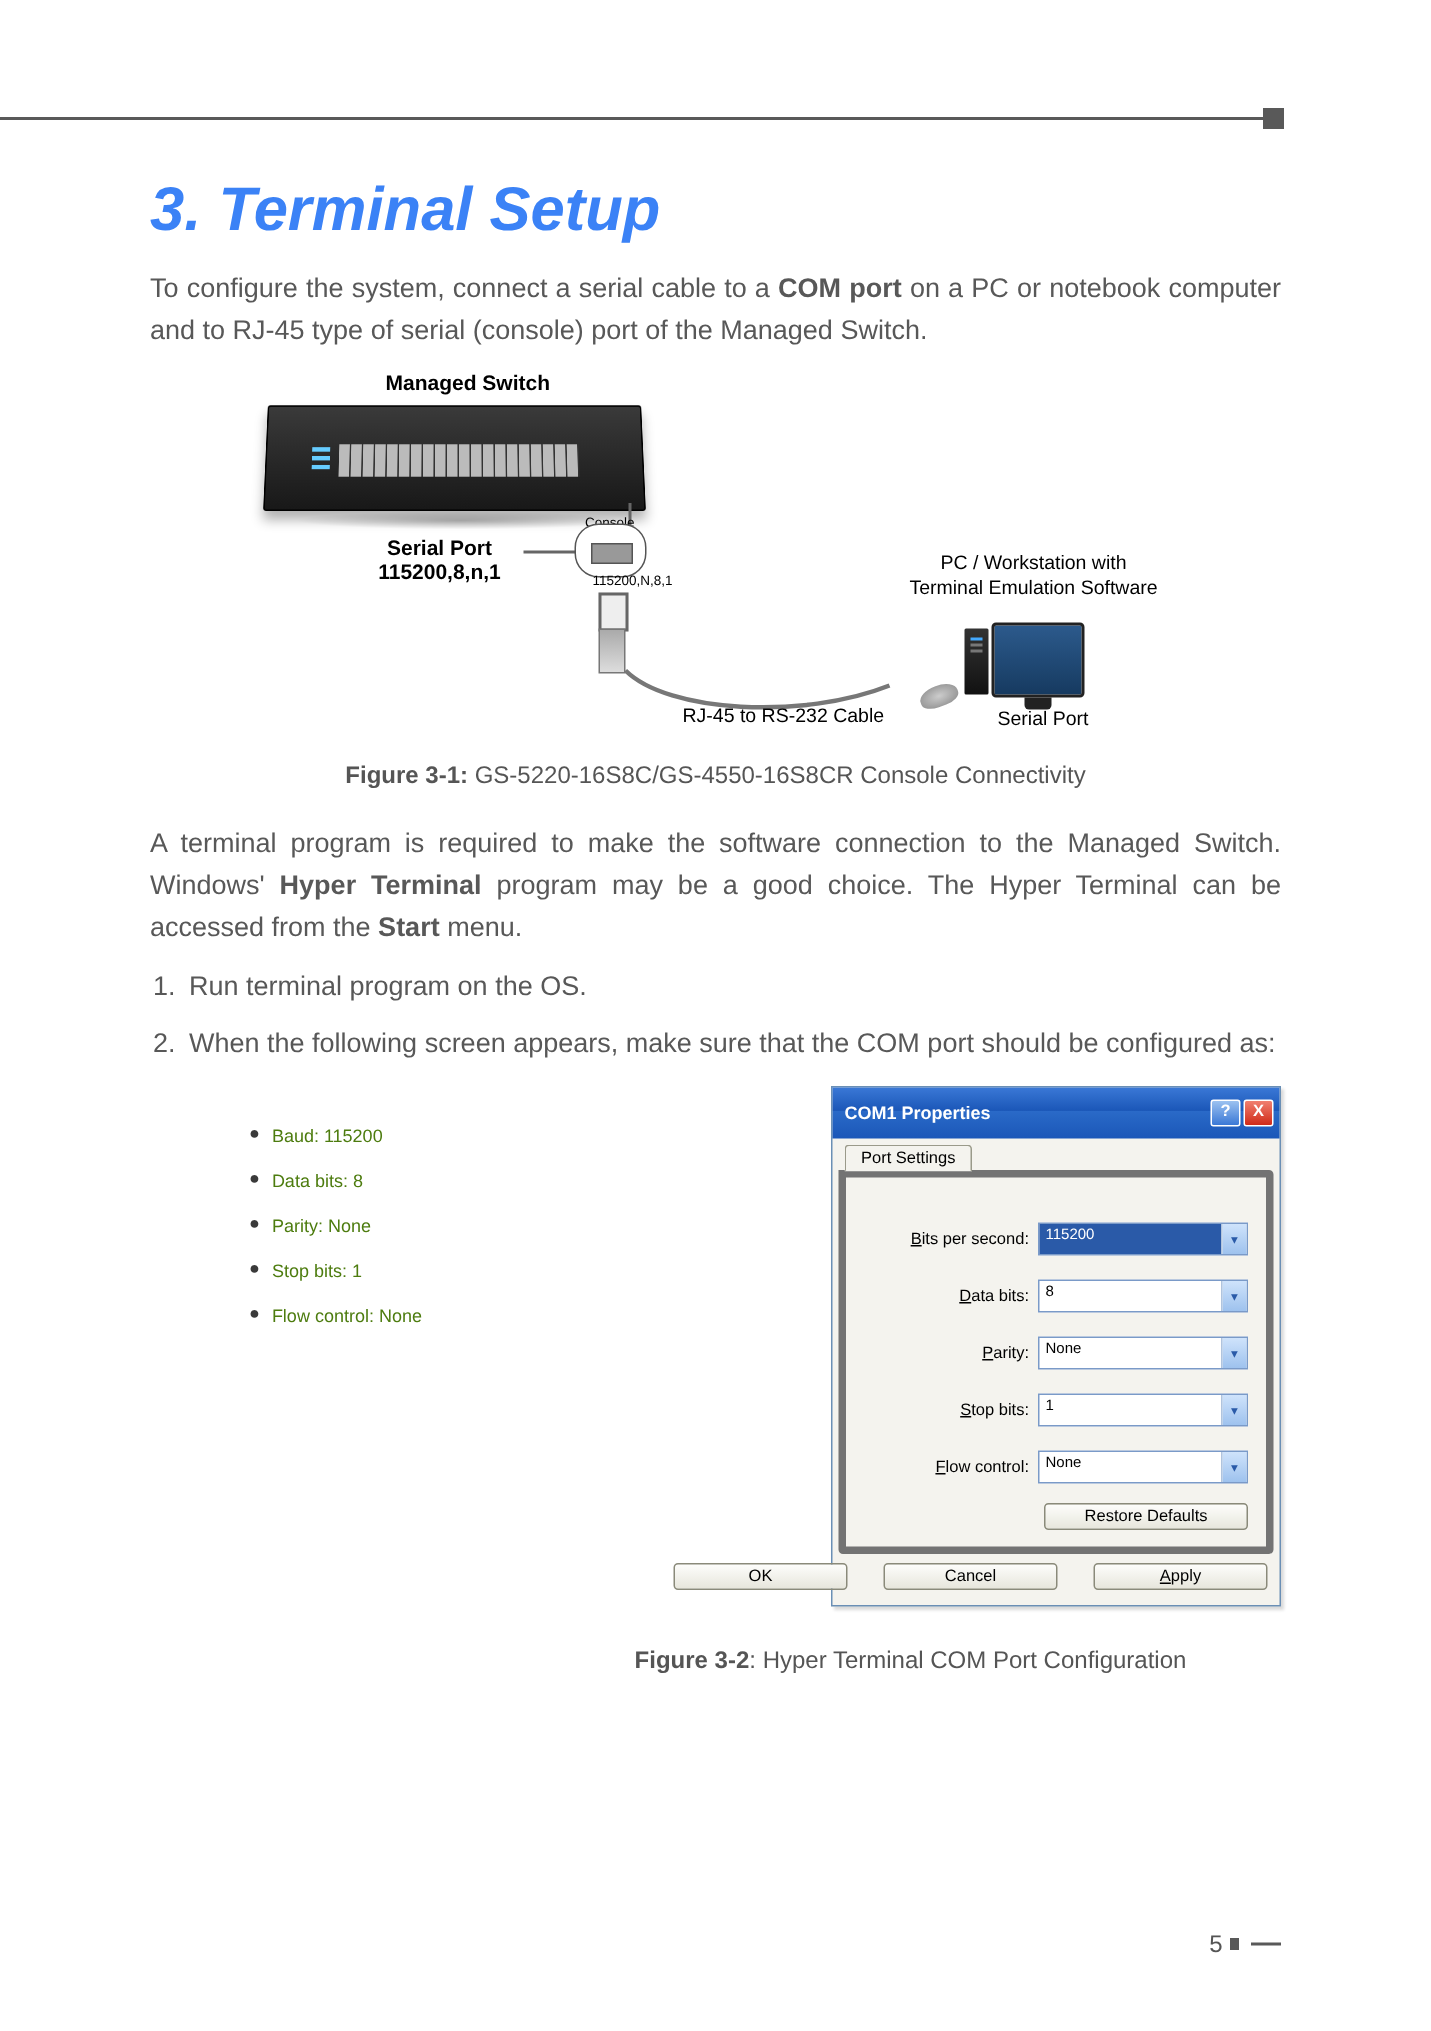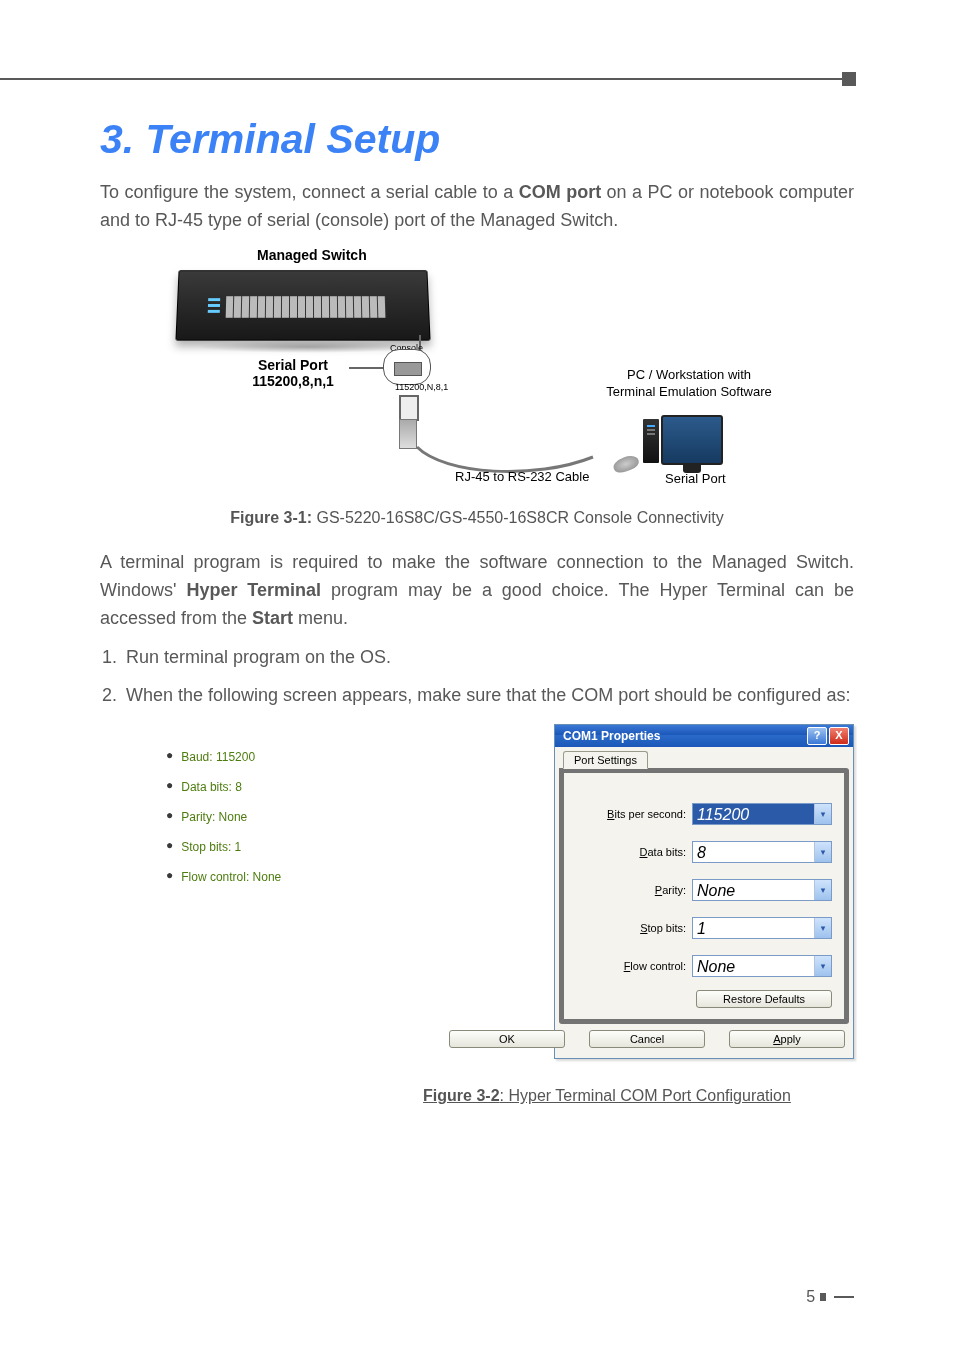--- a/index.html
+++ b/index.html
@@ -190,21 +190,21 @@
     border: 1px solid #6a8fb5;
     background: #f4f3ee;
     margin-left: auto;
     margin-top: 4px;
     font-family: "Tahoma", sans-serif;
     font-size: 11px;
     color: #000;
     box-shadow: 2px 2px 2px rgba(0,0,0,.15);
   }
   .titlebar {
-    height: 22px;
+    height: 34px;
     background: linear-gradient(#3a78d6, #1b57b8 45%, #2a6ac8 46%, #1b57b8);
     color: #fff;
     font-weight: bold;
     display: flex;
     align-items: center;
     padding: 0 4px 0 8px;
     font-size: 12px;
   }
   .titlebar .spacer { flex: 1; }
   .tb-btn {
@@ -227,21 +227,21 @@
   }
   .field-row label {
     width: 110px; text-align: right; padding-right: 6px;
   }
   .field-row label .ul { text-decoration: underline; }
   .combo {
     flex: 1; display: flex; align-items: stretch; height: 20px;
     border: 1px solid #7a9ac8; background: #fff; position: relative;
   }
   .combo.sel .combo-val { background: #2a5aa8; color: #fff; }
-  .combo-val { flex: 1; padding: 2px 4px; font-size: 16px; font-style: italic; }
+  .combo-val { flex: 1; padding: 2px 4px; font-size: 10px; }
   .combo-btn {
     width: 16px; border-left: 1px solid #b0c4de;
     background: linear-gradient(#cfe3fb,#9ec2ee);
     display: flex; align-items: center; justify-content: center;
     color: #2a5aa8; font-size: 9px;
   }
   .btn {
     border: 1px solid #8a8a7a; border-radius: 3px; padding: 2px 26px;
     background: linear-gradient(#fdfdfb,#e7e6dc);
     font-size: 11px; cursor: default;
@@ -395,20 +395,20 @@
 
         <div class="dlg-buttons">
           <span class="btn">OK</span>
           <span class="btn">Cancel</span>
           <span class="btn"><span class="ul">A</span><span>pply</span></span>
         </div>
       </div>
     </div>
   </div>
 
-  <p class="fig-caption" style="margin-top:28px; text-align:center; padding-left:260px;text-decoration:underline;">
+  <p class="fig-caption" style="margin-top:28px; text-align:center; padding-left:260px;">
     <span class="bold">Figure 3-2</span><span>:  Hyper Terminal COM Port Configuration</span>
   </p>
 
   <div class="page-num">
     <span>5</span> <span class="tip"></span>
   </div>
 </div>
 
 </body></html>

